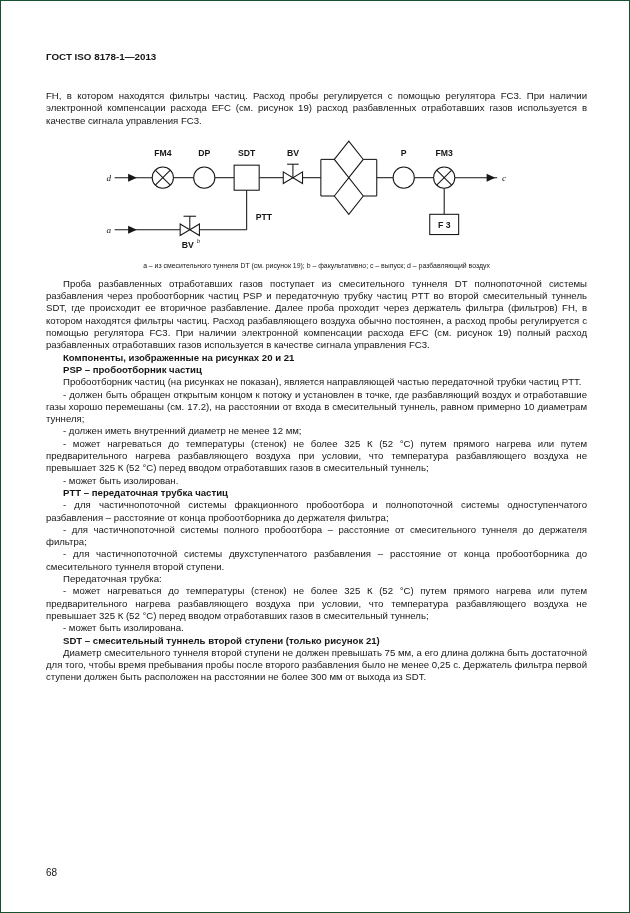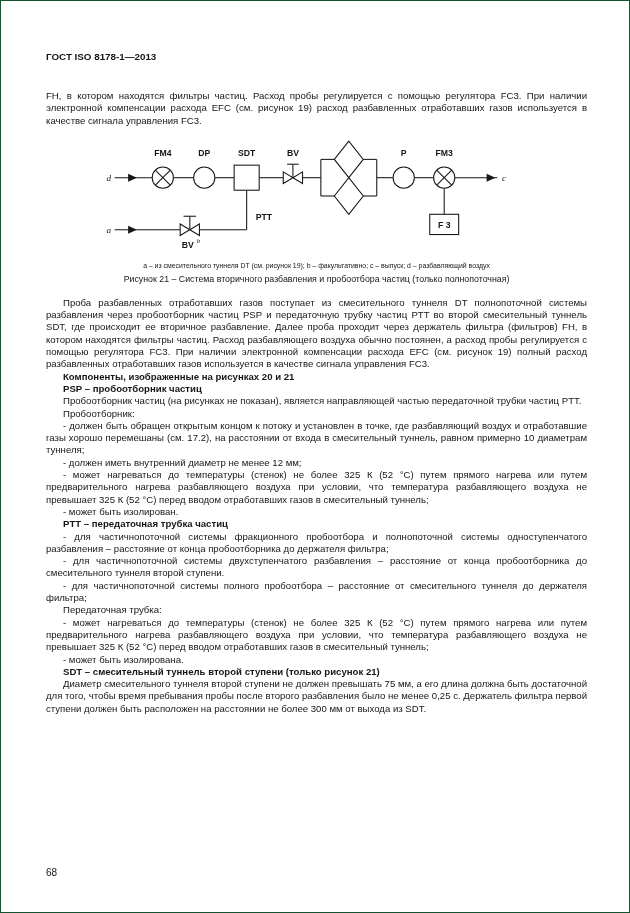--- a/index.html
+++ b/index.html
@@ -113,37 +113,35 @@
           <text class="dlabel" x="352" y="94">F 3</text>
           <text class="dlabel" x="165" y="86">PTT</text>
           <text class="dlabel" x="86" y="115">BV</text>
           <text class="dsup" x="97" y="110">b</text>
           <text class="ditalic" x="4" y="45">d</text>
           <text class="ditalic" x="4" y="99">a</text>
           <text class="ditalic" x="414" y="45">c</text>
         </g>
       </svg>
       <div class="fig-legend">a – из смесительного туннеля DT (см. рисунок 19); b – факультативно; c – выпуск; d – разбавляющий воздух</div>
-      <div class="fig-caption">Рисунок 21 – Система вторичного разбавления и пробоотбора частиц (только полнопоточная)</div>
     </div>
 
     <div>
       <p class="para">Проба разбавленных отработавших газов поступает из смесительного туннеля DT полнопоточной системы разбавления через пробоотборник частиц PSP и передаточную трубку частиц PTT во второй смесительный туннель SDT, где происходит ее вторичное разбавление. Далее проба проходит через держатель фильтра (фильтров) FH, в котором находятся фильтры частиц. Расход разбавляющего воздуха обычно постоянен, а расход пробы регулируется с помощью регулятора FC3. При наличии электронной компенсации расхода EFC (см. рисунок 19) полный расход разбавленных отработавших газов используется в качестве сигнала управления FC3.</p>
       <p class="para bold">Компоненты, изображенные на рисунках 20 и 21</p>
       <p class="para bold">PSP – пробоотборник частиц</p>
       <p class="para">Пробоотборник частиц (на рисунках не показан), является направляющей частью передаточной трубки частиц PTT.</p>
-      <p class="para">Пробоотборник:</p>
       <p class="para">- должен быть обращен открытым концом к потоку и установлен в точке, где разбавляющий воздух и отработавшие газы хорошо перемешаны (см. 17.2), на расстоянии от входа в смесительный туннель, равном примерно 10 диаметрам туннеля;</p>
       <p class="para">- должен иметь внутренний диаметр не менее 12 мм;</p>
       <p class="para">- может нагреваться до температуры (стенок) не более 325 К (52 °C) путем прямого нагрева или путем предварительного нагрева разбавляющего воздуха при условии, что температура разбавляющего воздуха не превышает 325 К (52 °C) перед вводом отработавших газов в смесительный туннель;</p>
       <p class="para">- может быть изолирован.</p>
       <p class="para bold">PTT – передаточная трубка частиц</p>
       <p class="para">- для частичнопоточной системы фракционного пробоотбора и полнопоточной системы одноступенчатого разбавления – расстояние от конца пробоотборника до держателя фильтра;</p>
+      <p class="para">- для частичнопоточной системы полного пробоотбора – расстояние от смесительного туннеля до держателя фильтра;</p>
       <p class="para">- для частичнопоточной системы двухступенчатого разбавления – расстояние от конца пробоотборника до смесительного туннеля второй ступени.</p>
-      <p class="para">- для частичнопоточной системы полного пробоотбора – расстояние от смесительного туннеля до держателя фильтра;</p>
       <p class="para">Передаточная трубка:</p>
       <p class="para">- может нагреваться до температуры (стенок) не более 325 К (52 °C) путем прямого нагрева или путем предварительного нагрева разбавляющего воздуха при условии, что температура разбавляющего воздуха не превышает 325 К (52 °C) перед вводом отработавших газов в смесительный туннель;</p>
       <p class="para">- может быть изолирована.</p>
       <p class="para bold">SDT – смесительный туннель второй ступени (только рисунок 21)</p>
       <p class="para">Диаметр смесительного туннеля второй ступени не должен превышать 75 мм, а его длина должна быть достаточной для того, чтобы время пребывания пробы после второго разбавления было не менее 0,25 с. Держатель фильтра первой ступени должен быть расположен на расстоянии не более 300 мм от выхода из SDT.</p>
     </div>
 
   </div>
 
   <div class="page-number">68</div>

